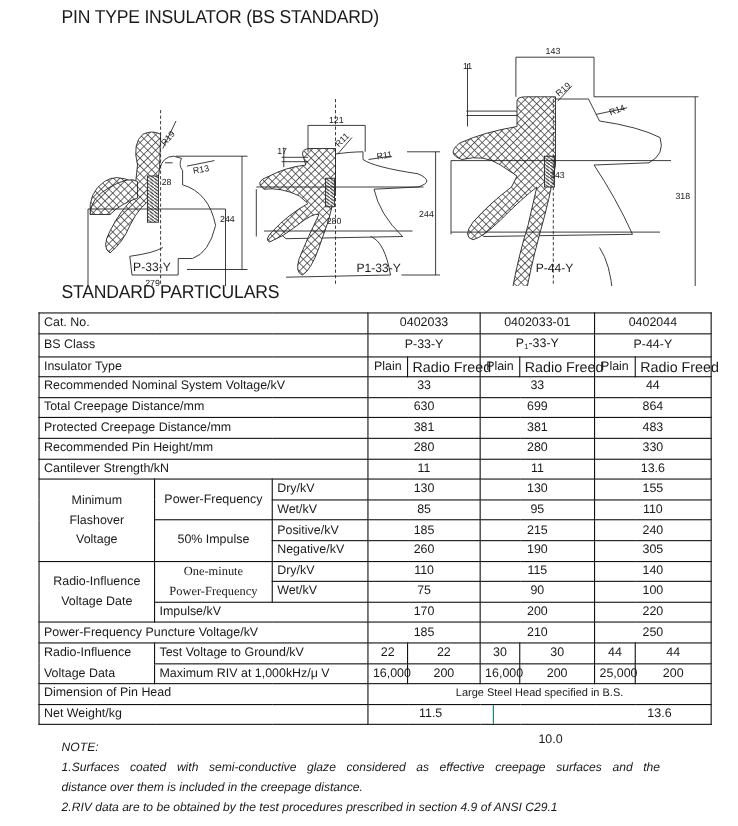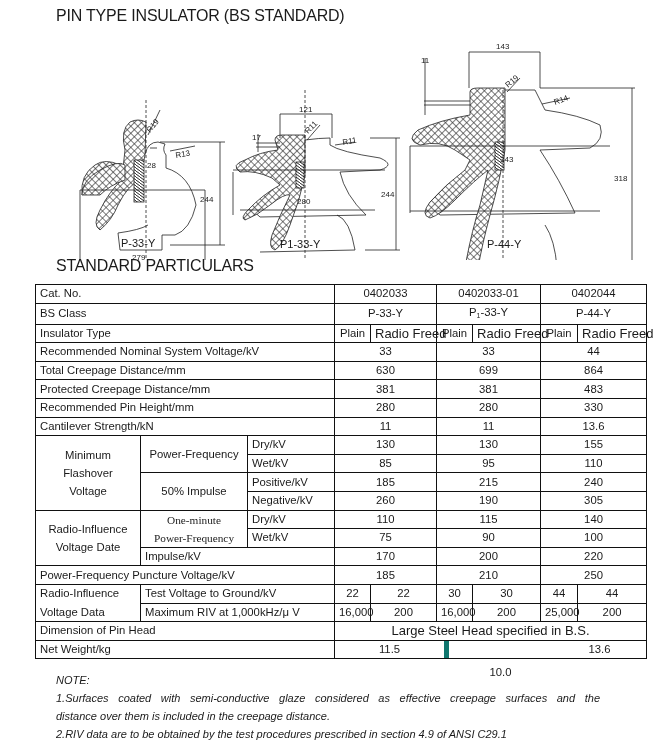--- a/index.html
+++ b/index.html
@@ -113,21 +113,21 @@
   </g>
   <text x="496" y="19" font-size="8" fill="#222" font-family="Liberation Sans, sans-serif">143</text>
   <text x="421" y="33" font-size="8" fill="#222" font-family="Liberation Sans, sans-serif">11</text>
   <text x="614" y="151" font-size="8" fill="#222" font-family="Liberation Sans, sans-serif">318</text>
   <text x="500" y="132" font-size="8" fill="#222" font-family="Liberation Sans, sans-serif">343</text>
   <text x="508" y="58" font-size="8" fill="#222" font-family="Liberation Sans, sans-serif" transform="rotate(-40 508 58)">R19</text>
   <text x="555" y="75" font-size="8" fill="#222" font-family="Liberation Sans, sans-serif" transform="rotate(-20 555 75)">R14</text>
 </svg>
 
 <div class="caption" style="left:121px; top:237px;">P-33-Y</div>
-<div class="caption" style="left:280px; top:238px;">P1-33-Y</div>
+<div class="caption" style="left:280px; top:238px;padding-left:44px;">P1-33-Y</div>
 <div class="caption" style="left:487px; top:238px;">P-44-Y</div>
 
 <div class="subtitle">STANDARD PARTICULARS</div>
 
 <table class="spec">
   <colgroup>
     <col style="width:105px">
       <col style="width:107px">
       <col style="width:87px">
     <col style="width:36px">
@@ -272,28 +272,28 @@
     <td class="c">16,000</td>
     <td class="c">200</td>
     <td class="c">16,000</td>
     <td class="c">200</td>
     <td class="c">25,000</td>
     <td class="c">200</td>
   </tr>
 
   <tr>
     <td colspan="3" class="lbl">Dimension of Pin Head</td>
-    <td colspan="6" class="c" style="font-size:13px;">Large Steel Head specified in B.S.</td>
+    <td colspan="6" class="c" style="font-size:10px;">Large Steel Head specified in B.S.</td>
   </tr>
 
   <tr>
     <td colspan="3" class="lbl">Net Weight/kg</td>
     <td colspan="6" style="padding:0;">
       <div style="display:flex; height:17.6px; line-height:17px;">
-        <div style="width:114px; text-align:center; border-right:5px solid #0f766e;">11.5</div>
+        <div style="width:114px; text-align:center; border-right:1px solid #0f766e;">11.5</div>
         <div style="width:104px; text-align:center; border-right:1px solid #111;margin-top:23px;">10.0</div>
         <div style="flex:1; text-align:center;">13.6</div>
       </div>
     </td>
   </tr>
 </tbody>
   </table>
 
 <div class="note note-title">NOTE:</div>
 <div class="note note-1">1.Surfaces coated with semi-conductive glaze considered as effective creepage surfaces and the</div>

